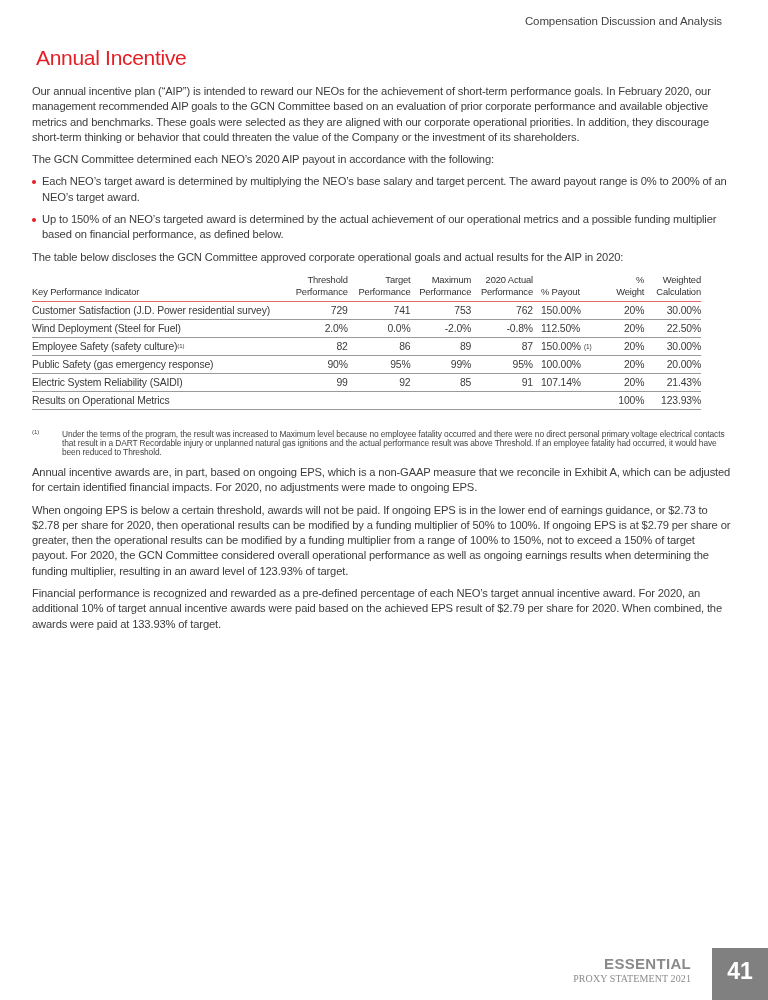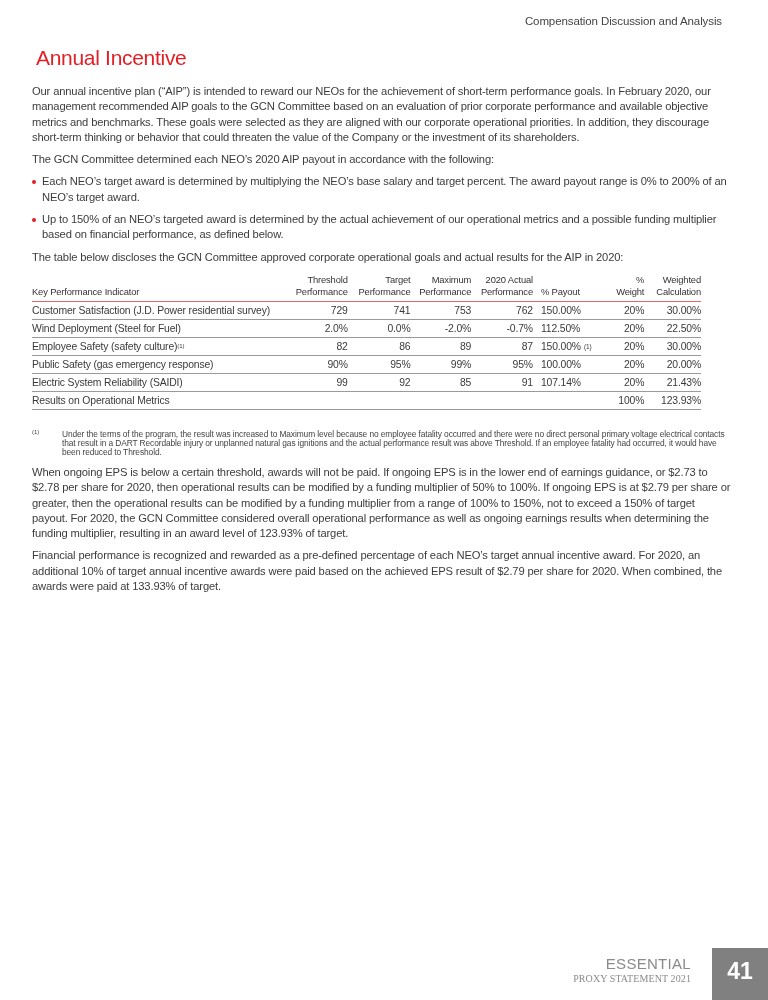--- a/index.html
+++ b/index.html
@@ -49,21 +49,21 @@
   .footnote {
     position: relative; margin-top: 20px; padding-left: 30px;
     font-size: 8.4px; line-height: 9px; color: #444; letter-spacing: -0.1px;
     margin-bottom: 8px;
   }
   .footnote .fn-mark { position: absolute; left: 0; top: -2px; font-size: 6px; }
   .footer-brand {
     position: absolute; right: 77px; top: 956px; text-align: right;
   }
   .footer-brand .brand {
-    font-size: 15px; font-weight: normal; color: #8a8a8a; letter-spacing: 0.3px; line-height: 16px;
+    font-size: 15px; font-weight: bold; color: #8a8a8a; letter-spacing: 0.3px; line-height: 16px;
   }
   .footer-brand .sub {
     font-size: 10px; color: #8a8a8a; letter-spacing: 0.1px; line-height: 13px; font-family: Liberation Serif, serif;
   }
   .page-number-box {
     position: absolute; right: 0; top: 948px; width: 56px; height: 52px;
     background: #808080; color: #fff; font-weight: bold; font-size: 23px;
     display: flex; align-items: flex-start; justify-content: center; padding-top: 10px; box-sizing: border-box;
   }
 </style>
@@ -113,21 +113,21 @@
         <td>762</td>
         <td class="payout"><span>150.00%</span></td>
         <td>20%</td>
         <td>30.00%</td>
       </tr>
       <tr>
         <td class="kpi-name"><span>Wind Deployment (Steel for Fuel)</span></td>
         <td>2.0%</td>
         <td>0.0%</td>
         <td>-2.0%</td>
-        <td>-0.7%</td>
+        <td>-0.8%</td>
         <td class="payout"><span>112.50%</span></td>
         <td>20%</td>
         <td>22.50%</td>
       </tr>
       <tr>
         <td class="kpi-name"><span>Employee Safety (safety culture)</span><sup class="fn">(1)</sup></td>
         <td>82</td>
         <td>86</td>
         <td>89</td>
         <td>87</td>
@@ -166,20 +166,21 @@
         <td>123.93%</td>
       </tr>
     </tbody>
   </table>
 
   <div class="footnote">
     <span class="fn-mark">(1)</span>
     <span>Under the terms of the program, the result was increased to Maximum level because no employee fatality occurred and there were no direct personal primary voltage electrical contacts that result in a DART Recordable injury or unplanned natural gas ignitions and the actual performance result was above Threshold. If an employee fatality had occurred, it would have been reduced to Threshold.</span>
   </div>
 
+  <p>Annual incentive awards are, in part, based on ongoing EPS, which is a non-GAAP measure that we reconcile in Exhibit A, which can be adjusted for certain identified financial impacts. For 2020, no adjustments were made to ongoing EPS.</p>
   <p>When ongoing EPS is below a certain threshold, awards will not be paid. If ongoing EPS is in the lower end of earnings guidance, or $2.73 to $2.78 per share for 2020, then operational results can be modified by a funding multiplier of 50% to 100%. If ongoing EPS is at $2.79 per share or greater, then the operational results can be modified by a funding multiplier from a range of 100% to 150%, not to exceed a 150% of target payout. For 2020, the GCN Committee considered overall operational performance as well as ongoing earnings results when determining the funding multiplier, resulting in an award level of 123.93% of target.</p>
   <p>Financial performance is recognized and rewarded as a pre-defined percentage of each NEO’s target annual incentive award. For 2020, an additional 10% of target annual incentive awards were paid based on the achieved EPS result of $2.79 per share for 2020. When combined, the awards were paid at 133.93% of target.</p>
 </div>
 
 <div class="footer-brand">
   <div class="brand">ESSENTIAL</div>
   <div class="sub">PROXY STATEMENT 2021</div>
 </div>
 <div class="page-number-box">41</div>
 

